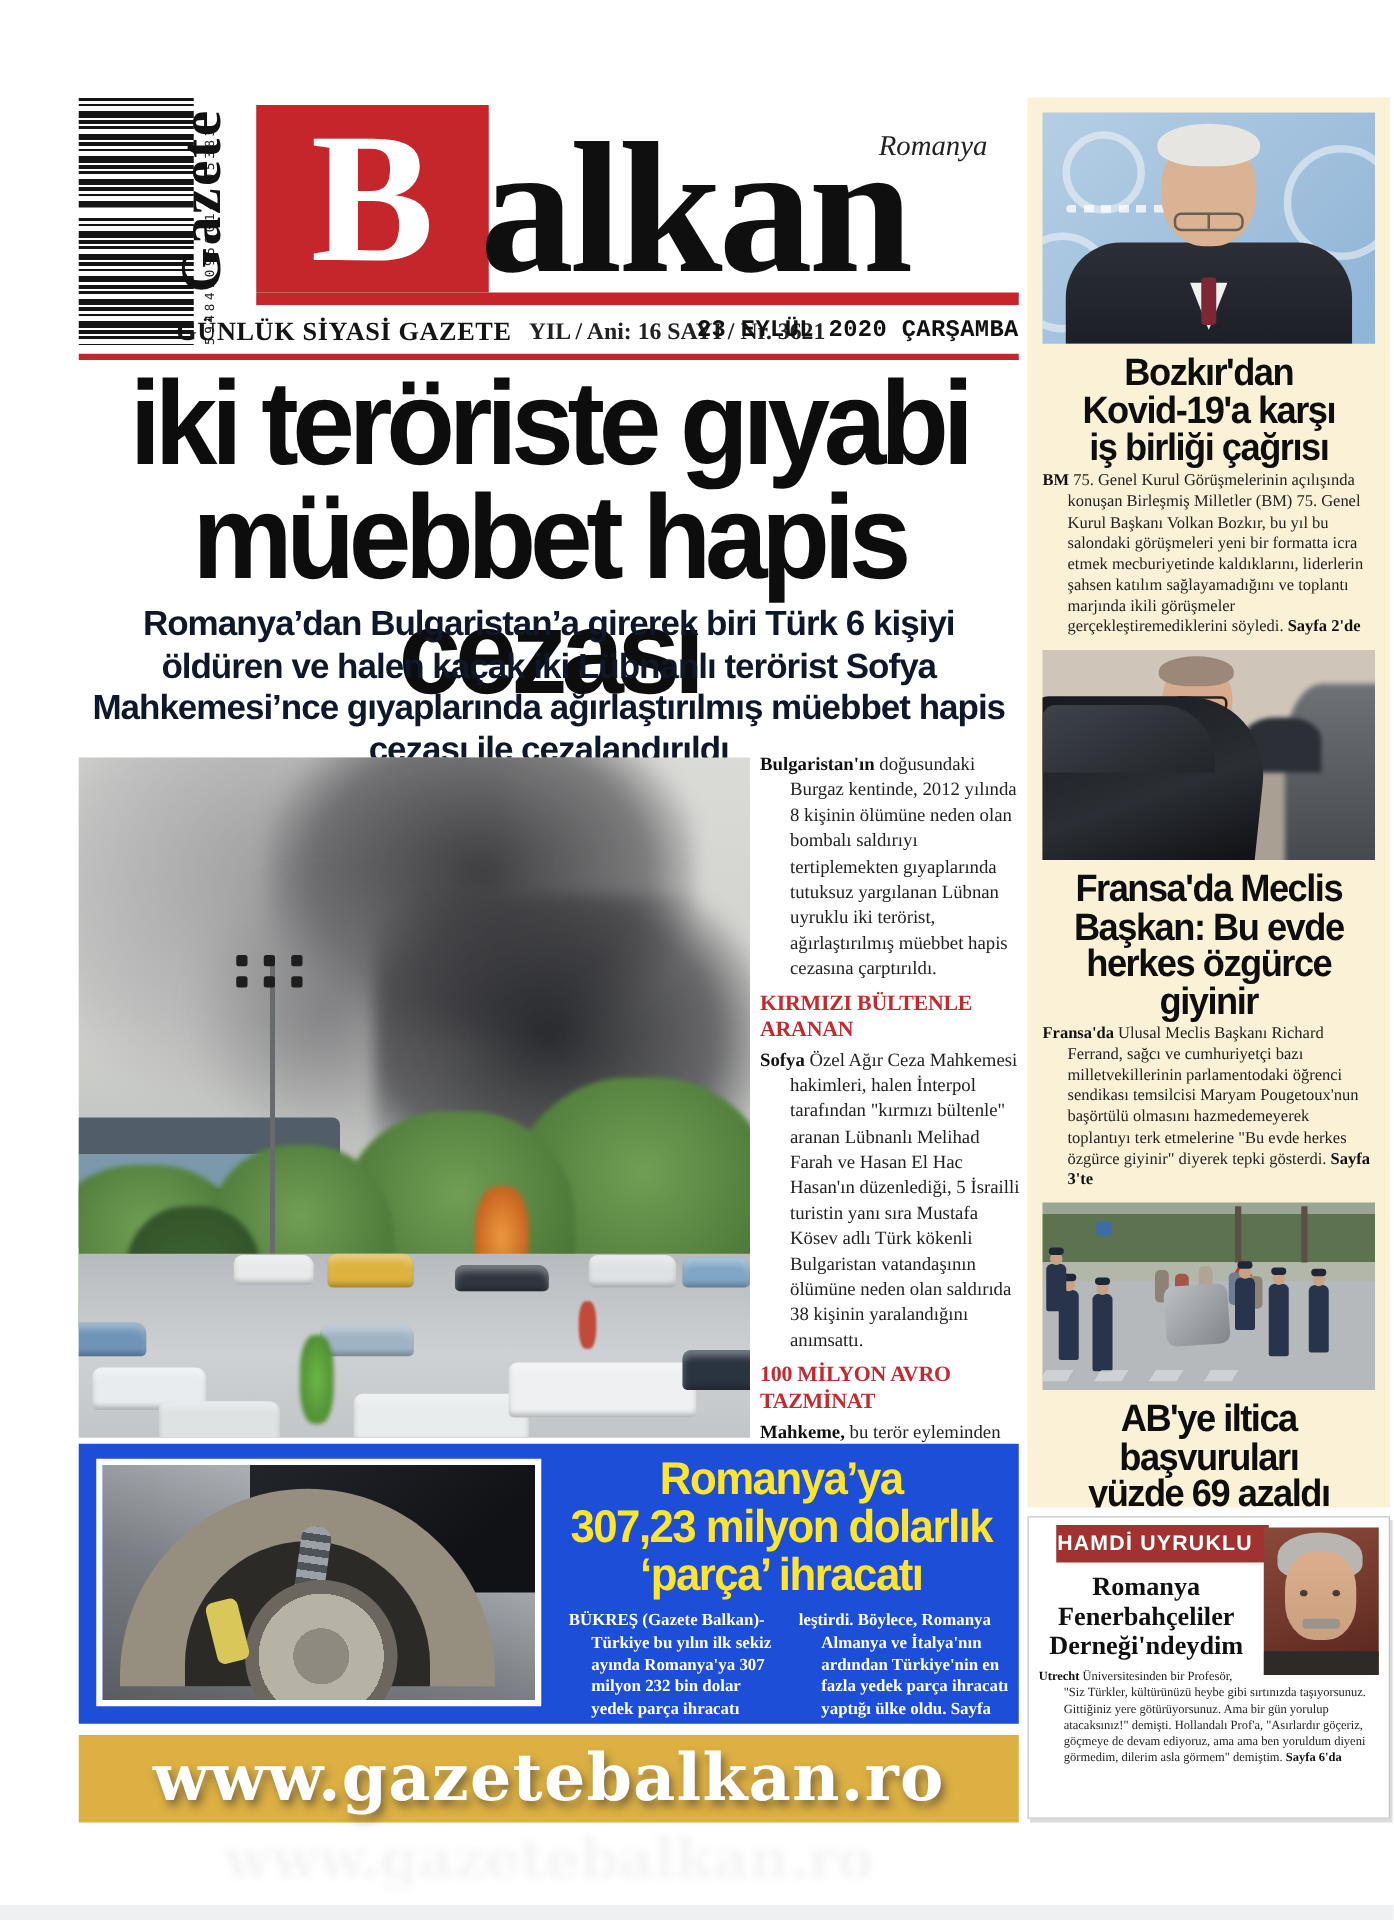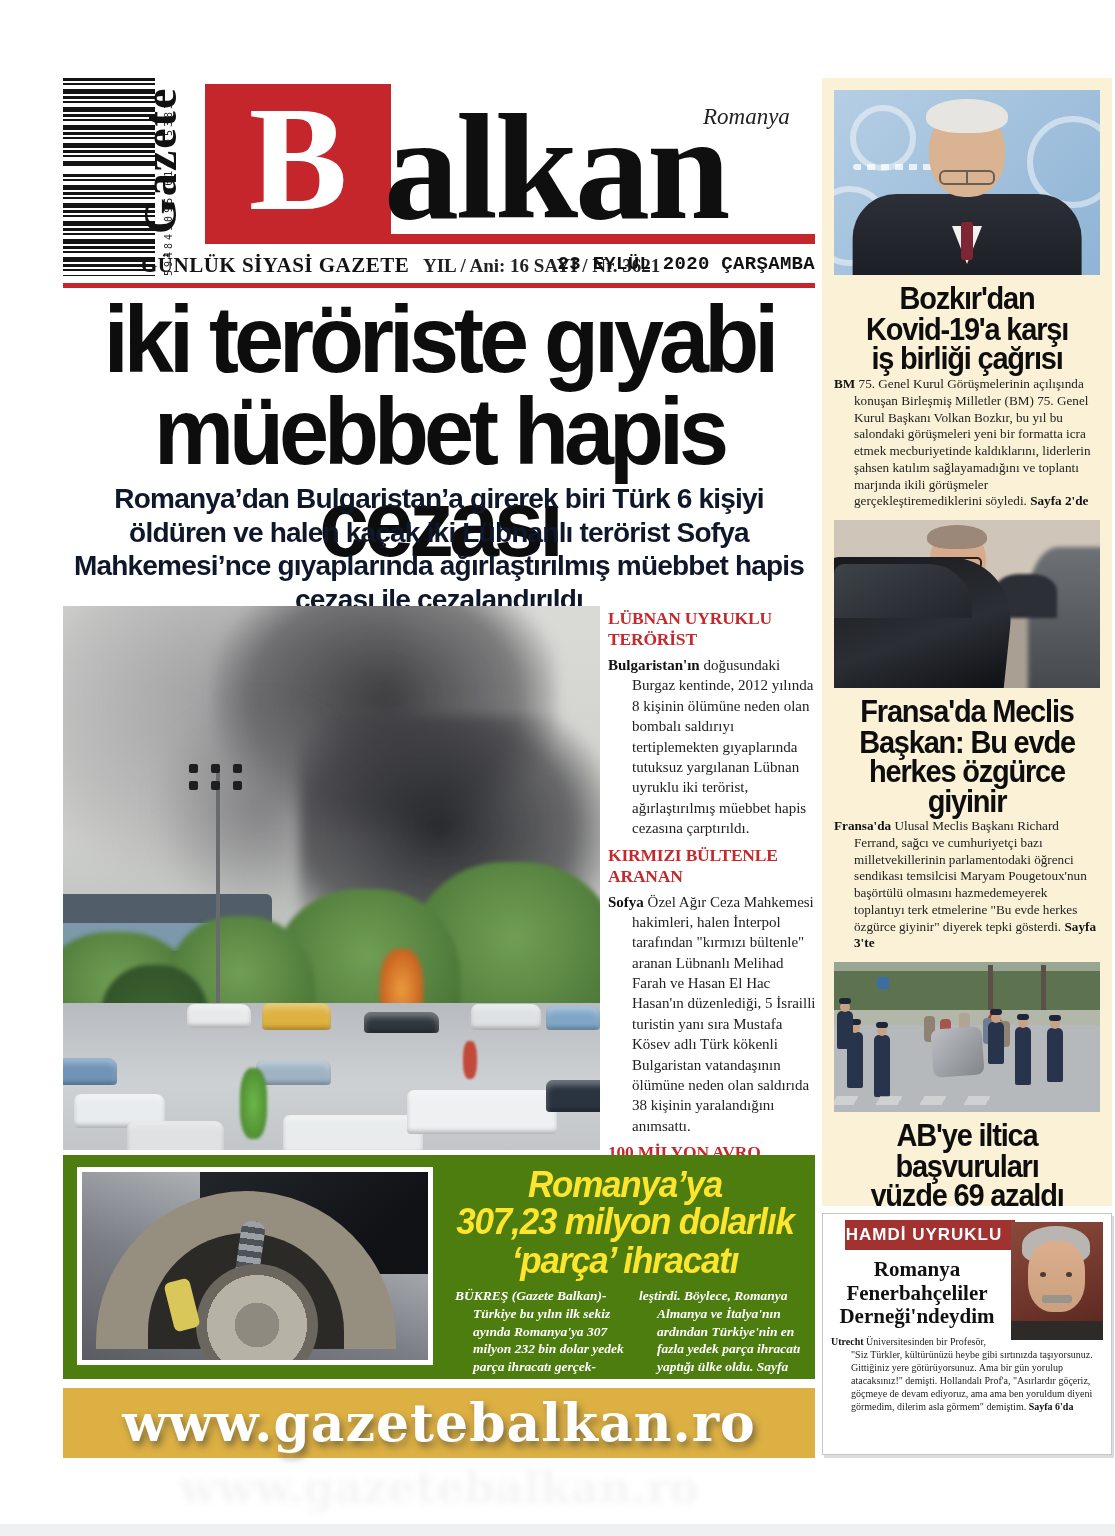--- a/index.html
+++ b/index.html
@@ -167,21 +167,21 @@
   .hy-face { left:18%; top:16%; width:62%; height:60%; border-radius:42%;
              background:linear-gradient(180deg,#dcae8d,#caa07f); }
   .hy-eyes { left:32%; top:42%; width:6px; height:5px; background:#4a3a30; border-radius:50%; box-shadow:26px 0 0 #4a3a30; }
   .hy-mustache { left:34%; top:62%; width:32%; height:7%; background:#9a948c; border-radius:3px; }
   .hy-suit { left:0; bottom:0; width:100%; height:16%; background:#2e2a28; }
   .col-title { font-family:"Liberation Serif", serif; font-weight:700; font-size:21px; line-height:1.12;
                text-align:center; color:#101010; margin:8px 0 6px 0; }
   .col-text { font-size:10px; line-height:1.3; color:#222; padding-left:20px; text-indent:-20px; }
 
   
-  .bluebox { position:absolute; left:63px; top:1155px; width:752px; height:224px; background:#4d7c0f;font-style:italic; }
+  .bluebox { position:absolute; left:63px; top:1155px; width:752px; height:224px; background:#1d4ed8; }
   .photo-wheel { position:absolute; left:14px; top:12px; width:356px; height:198px; border:5px solid #fff;
                  background:linear-gradient(200deg,#aaaeb3 0 28%,#7b7f85 60%,#595d62); overflow:hidden; }
   .wh-body { right:-6%; top:-10%; width:72%; height:64%; border-radius:0 0 0 44%;
              background:linear-gradient(140deg,#24272c,#101216 70%); }
   .wh-arch { left:4%; top:10%; width:300px; height:158px; border-radius:150px 150px 0 0; background:#968e7f; overflow:hidden; }
   .wh-cavity { left:52px; top:42px; width:196px; height:120px; border-radius:98px 98px 0 0; background:#2b2a26; }
   .wh-wheel { left:33%; bottom:-14%; width:122px; height:122px; border-radius:50%;
               background:radial-gradient(circle,#8f8a80 0 26%,#b7b2a6 26% 58%,#6b675e 58% 74%,#3c3a34 74% 100%); }
   .wh-caliper { left:25%; bottom:16%; width:26px; height:50px; background:#d9c75a; border-radius:6px; transform:rotate(-14deg); }
   .wh-spring { left:45%; top:26%; width:24px; height:62px; border-radius:10px; transform:rotate(8deg);
@@ -261,21 +261,20 @@
     <div class="car cr8"></div>
     <div class="car cr9"></div>
     <div class="car cr10"></div>
     <div class="car cr11"></div>
     <div class="car cr12"></div>
     <div class="person-green"></div>
     <div class="person-red"></div>
   </div>
 
   <div class="midcol">
-    <div class="sec-head">LÜBNAN UYRUKLU TERÖRİST</div>
     <p><b>Bulgaristan'ın</b> <span>doğusundaki Burgaz kentinde, 2012 yılında 8 kişinin ölümüne neden olan bombalı saldırıyı tertiplemekten gıyaplarında tutuksuz yargılanan Lübnan uyruklu iki terörist, ağırlaştırılmış müebbet hapis cezasına çarptırıldı.</span></p>
     <div class="sec-head">KIRMIZI BÜLTENLE ARANAN</div>
     <p><b>Sofya</b> <span>Özel Ağır Ceza Mahkemesi hakimleri, halen İnterpol tarafından "kırmızı bültenle" aranan Lübnanlı Melihad Farah ve Hasan El Hac Hasan'ın düzenlediği, 5 İsrailli turistin yanı sıra Mustafa Kösev adlı Türk kökenli Bulgaristan vatandaşının ölümüne neden olan saldırıda 38 kişinin yaralandığını anımsattı.</span></p>
     <div class="sec-head">100 MİLYON AVRO TAZMİNAT</div>
     <p><b>Mahkeme,</b> <span>bu terör eyleminden suçlu bulduğu Farah ve Hasan'ı gıyaplarında ağırlaştırılmış müebbet hapse ve ayrıca 100'ü aşkın saldırı kurbanı ve yakınlarına toplam 100 milyon avro tazminat ödemeye mahkûm etti.</span> <b>Sayfa 7'de</b></p>
   </div>
 
   <div class="sidebar">
 
     <div class="photo sb-photo photo-un">

